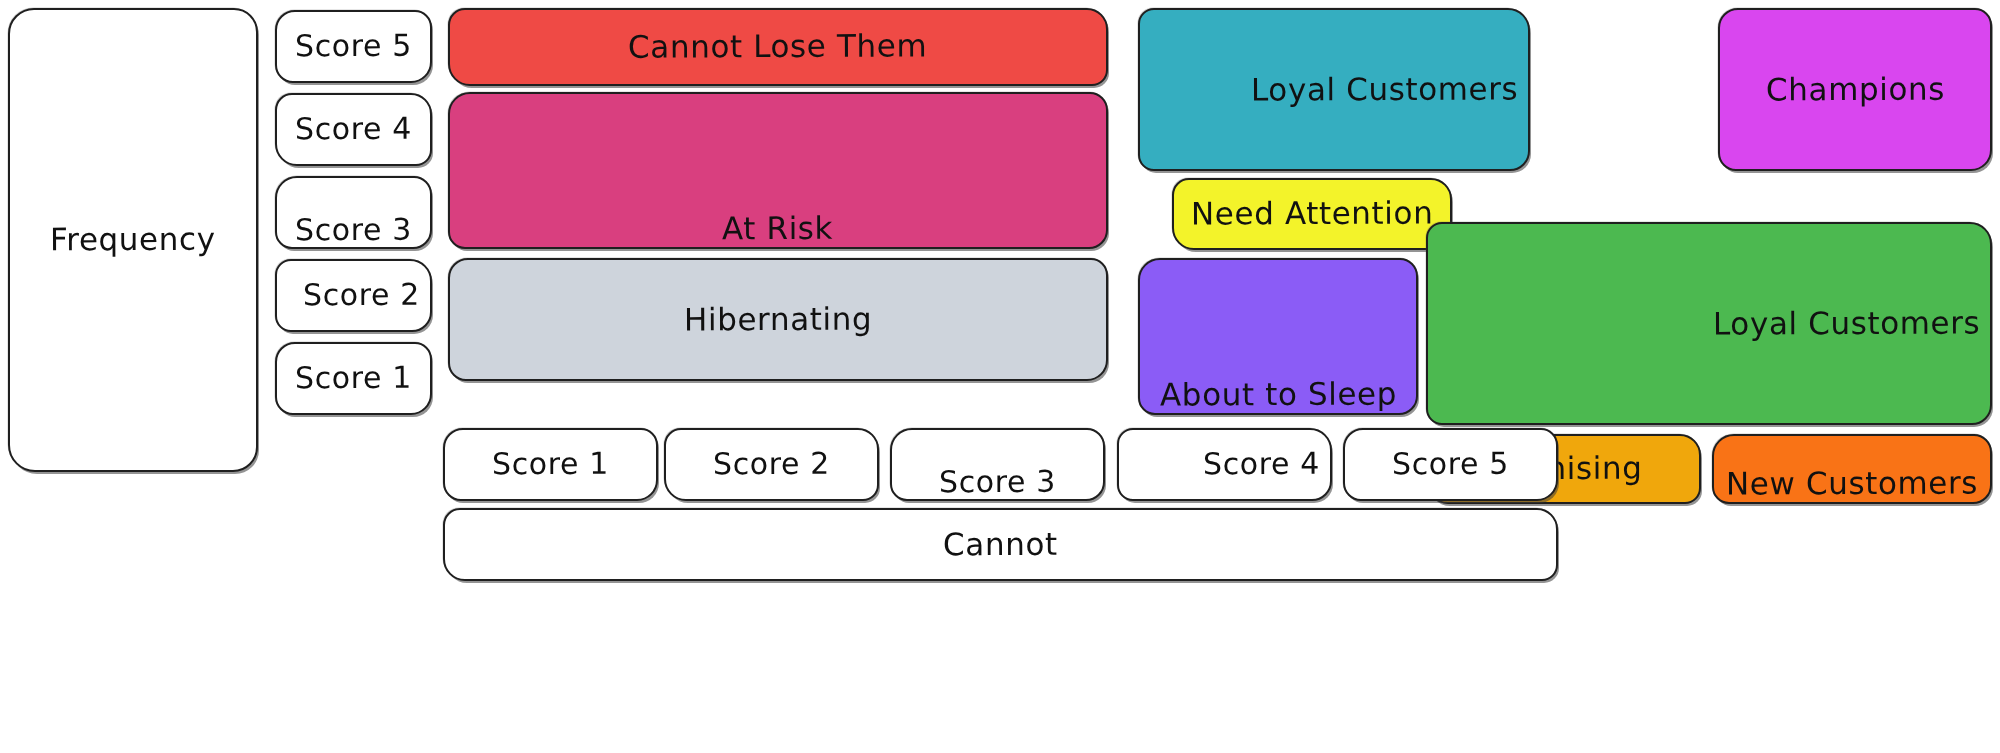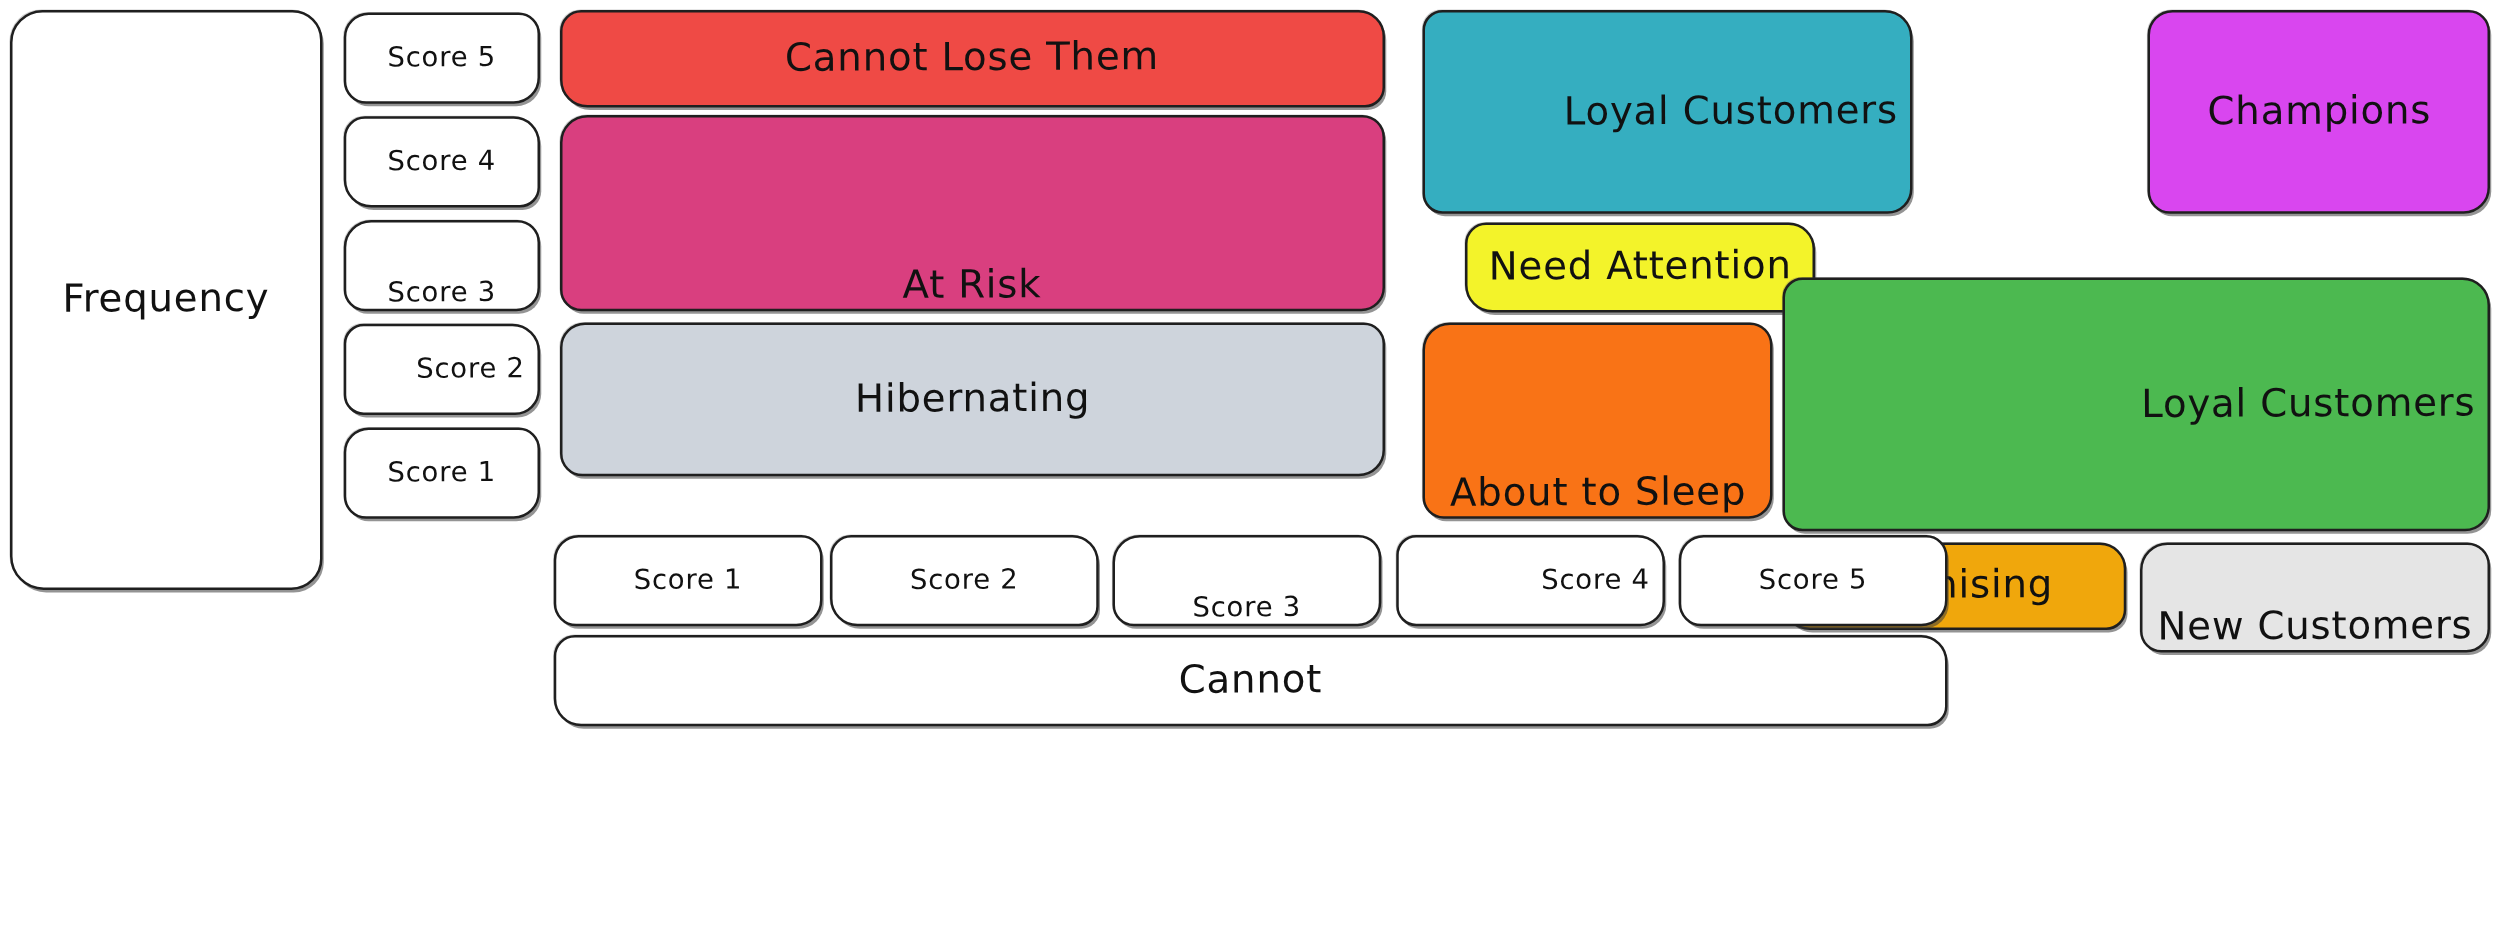--- a/index.html
+++ b/index.html
@@ -47,21 +47,21 @@
     padding: 0 10px;
     transform: rotate(-0.25deg);
   }
   
   .box.j1 { border-radius: 20px 17px 21px 18px; }
   .box.j2 { border-radius: 17px 21px 16px 22px; }
   .box.j3 { border-radius: 22px 18px 19px 17px; align-items: flex-end; }
   .box.j4 { border-radius: 16px 22px 20px 16px; justify-content: flex-end; }
 
   .box.axis-label { font-size: 31px; }
-  .box.score-cell { font-size: 22px; }
+  .box.score-cell { font-size: 30px; }
   .box.segment { border-width: 2.5px; }
 
   .box.big { font-size: 31px; }
   .box.tall-axis { border-radius: 26px 24px 25px 27px; }
 </style>
 </head>
 <body>
 
 <div id="canvas">
 
@@ -98,37 +98,37 @@
   </div>
 
   <div class="box segment big j4" style="left:1138px; top:8px; width:392px; height:163px; background:#35aec0;">
     <span class="lbl">Loyal Customers</span>
   </div>
 
   <div class="box segment big j2" style="left:1172px; top:178px; width:280px; height:72px; background:#f3f32a;">
     <span class="lbl">Need Attention</span>
   </div>
 
-  <div class="box segment big j3" style="left:1138px; top:258px; width:280px; height:157px; background:#f97316;">
+  <div class="box segment big j3" style="left:1138px; top:258px; width:280px; height:157px; background:#8b5cf6;">
     <span class="lbl">About to Sleep</span>
   </div>
 
   <div class="box segment big j1" style="left:1718px; top:8px; width:274px; height:163px; background:#d946ef;">
     <span class="lbl">Champions</span>
   </div>
 
   <div class="box segment big j4" style="left:1426px; top:222px; width:566px; height:203px; background:#4cb950;">
     <span class="lbl">Loyal Customers</span>
   </div>
 
   <div class="box segment big j2" style="left:1426px; top:434px; width:275px; height:70px; background:#f0a70c;">
     <span class="lbl">Promising</span>
   </div>
 
-  <div class="box segment big j3" style="left:1712px; top:434px; width:280px; height:88px; background:#e5e5e5;">
+  <div class="box segment big j3" style="left:1712px; top:434px; width:280px; height:70px; background:#f97316;">
     <span class="lbl">New Customers</span>
   </div>
 
   <div class="box score-cell j1" style="left:443px; top:428px; width:215px; height:73px;">
     <span class="lbl">Score 1</span>
   </div>
   <div class="box score-cell j2" style="left:664px; top:428px; width:215px; height:73px;">
     <span class="lbl">Score 2</span>
   </div>
   <div class="box score-cell j3" style="left:890px; top:428px; width:215px; height:73px;">

